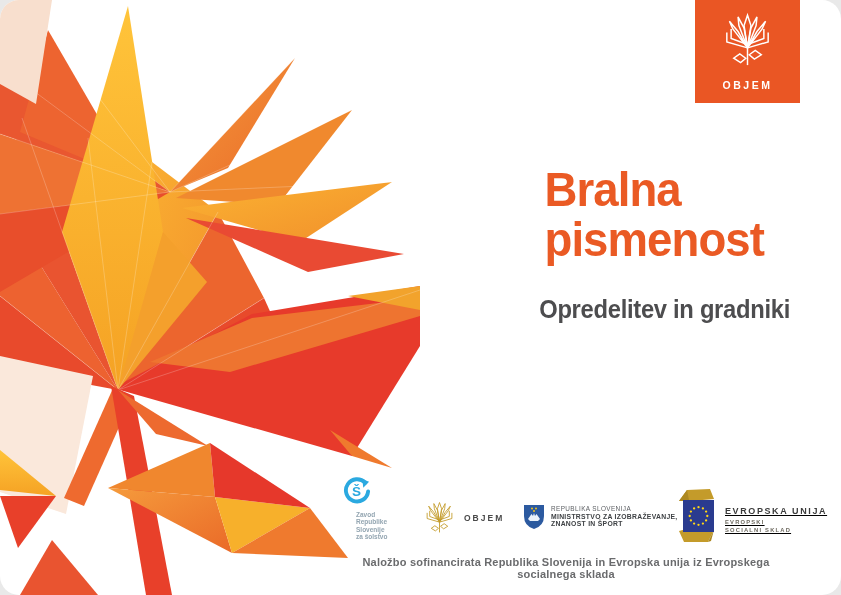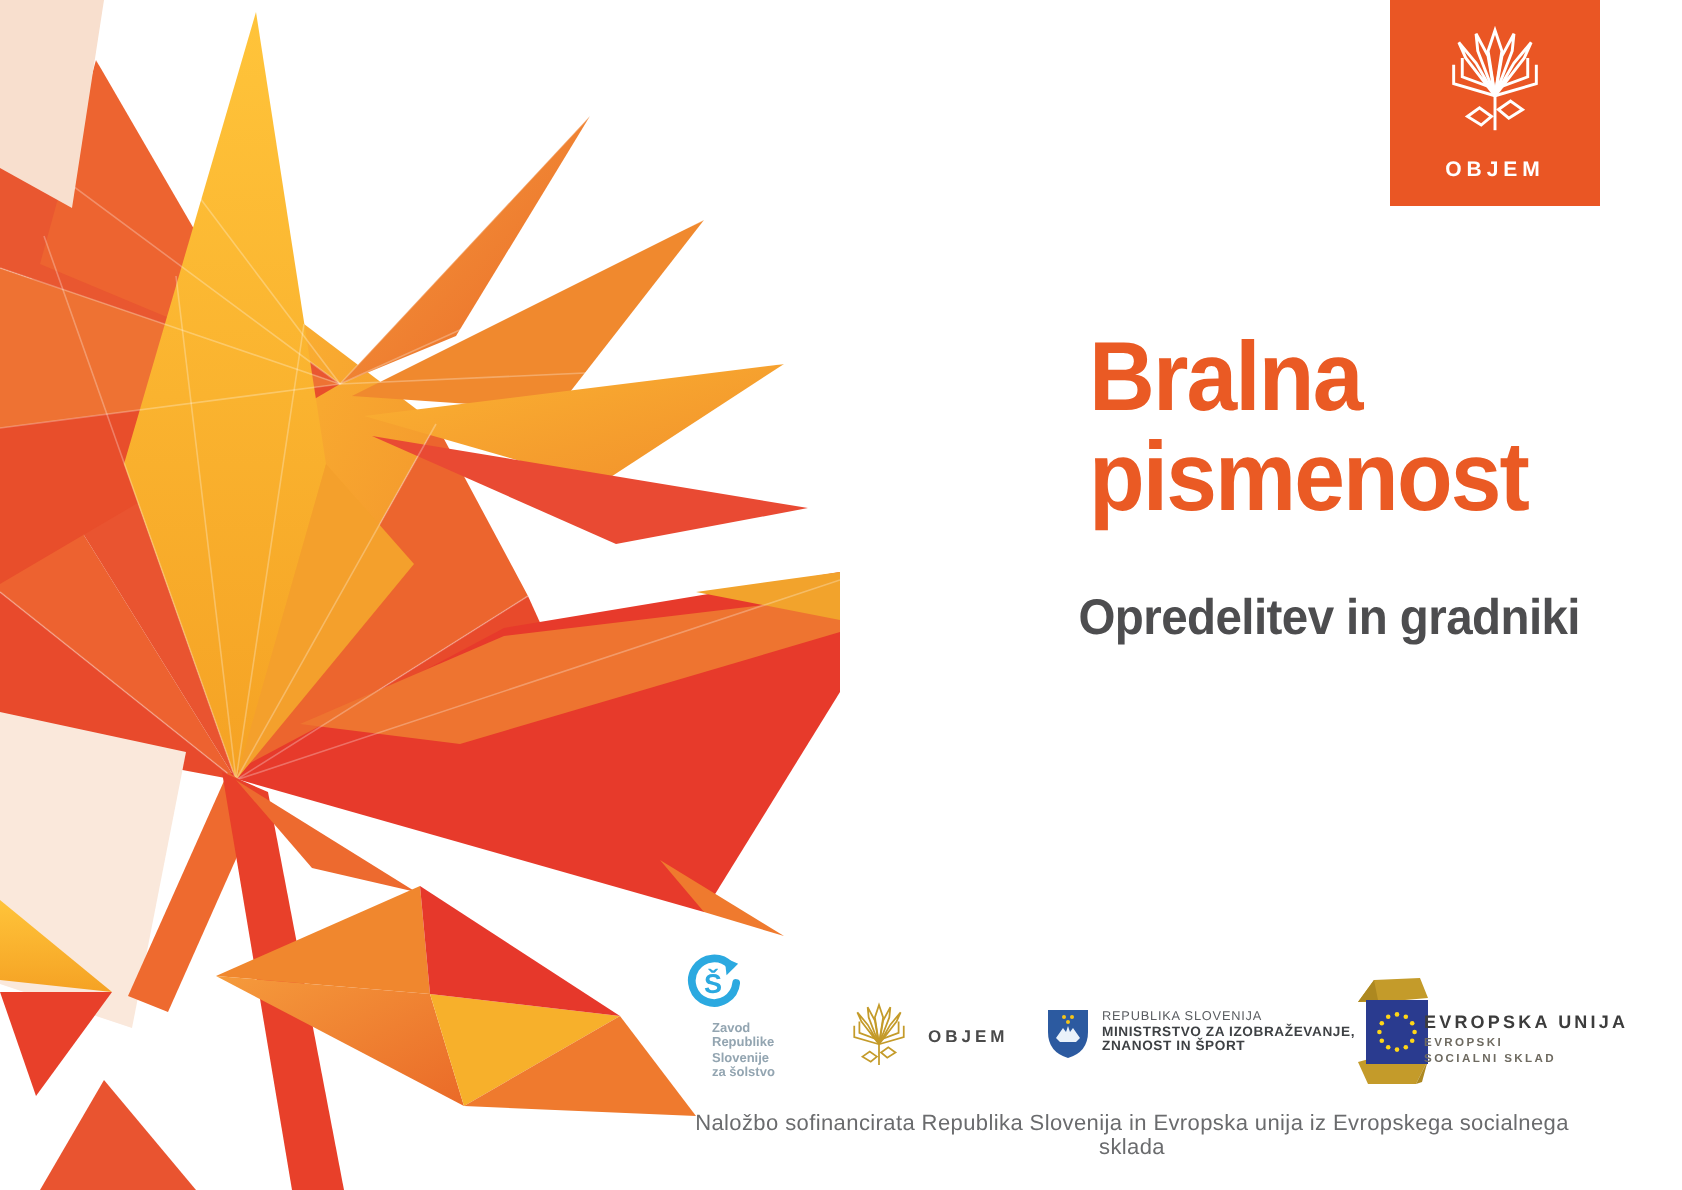--- a/index.html
+++ b/index.html
@@ -1,18 +1,18 @@
 <!DOCTYPE html>
 <html><head>
 <meta charset="utf-8">
 <style>
   html,body{margin:0;padding:0;background:#e9e9e9;}
   .page{
     position:relative;width:841px;height:595px;background:#ffffff;overflow:hidden;
-    font-family:"Liberation Sans",sans-serif;margin:0 auto;
+    font-family:"Liberation Sans",sans-serif;margin:0 auto;border-radius:19px;
   }
   .artwork{position:absolute;left:0;top:0;width:420px;height:595px;}
 
   
   .badge{position:absolute;left:695px;top:0;width:105px;height:103px;background:#EA5624;}
   .badge svg{position:absolute;left:23px;top:10px;width:59px;height:62px;}
   .badge-label{position:absolute;left:0;top:79px;width:100%;text-align:center;
     color:#ffffff;font-size:10.5px;font-weight:bold;letter-spacing:2.5px;}
 
   
@@ -32,28 +32,28 @@
   .objem-gold svg{position:absolute;left:0;top:0;width:33px;height:44px;}
   .objem-gold .og-label{position:absolute;left:41px;top:17px;font-size:8.5px;font-weight:bold;
     letter-spacing:2px;color:#4A4A4A;}
   .ministry{left:523px;top:501px;}
   .ministry .coa{position:absolute;left:0;top:3px;width:22px;height:26px;}
   .ministry .m-text{position:absolute;left:28px;top:4px;line-height:7.6px;white-space:nowrap;}
   .m-line1{font-size:6.4px;color:#5A5D61;letter-spacing:.4px;}
   .m-line2,.m-line3{font-size:6.8px;font-weight:bold;color:#3E4144;letter-spacing:.3px;}
   .eu{left:678px;top:489px;}
   .eu .eu-graphic{position:absolute;left:0;top:0;width:42px;height:54px;}
-  .eu .eu-text{position:absolute;left:34px;top:17px;white-space:nowrap;}
+  .eu .eu-text{position:absolute;left:47px;top:17px;white-space:nowrap;text-decoration:underline;}
   .eu-line1{font-size:9px;font-weight:bold;letter-spacing:1.6px;color:#3C3C3C;}
   .eu-line2,.eu-line3{font-size:5.8px;font-weight:600;letter-spacing:1.2px;color:#6E6A60;
     line-height:7.2px;margin-top:1px;}
   .eu-line2{margin-top:3px;}
 
   .footer-note{position:absolute;left:340px;top:556px;width:452px;text-align:center;
-    font-size:11px;font-weight:normal;color:#6A6B6D;letter-spacing:.2px;}
+    font-size:11px;font-weight:bold;color:#6A6B6D;letter-spacing:.2px;}
 
   .objem-flower{fill:none;stroke-width:1.7;stroke-linejoin:miter;}
   .objem-flower.white{stroke:#ffffff;}
   .objem-flower.gold{stroke:#C49B2A;}
 </style>
 </head>
 <body>
 
 <div class="page">
 

